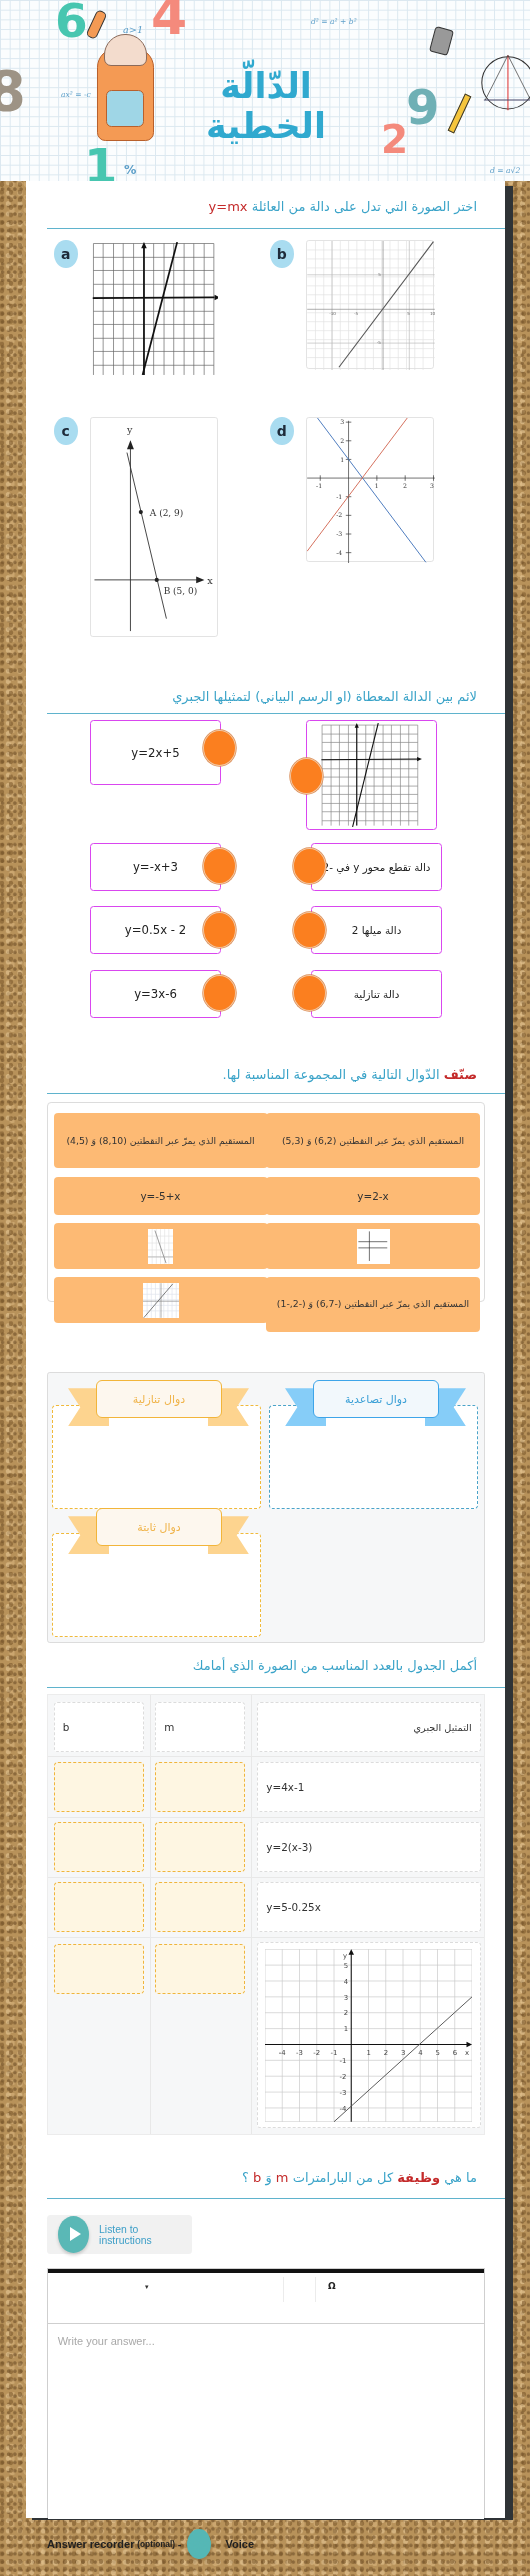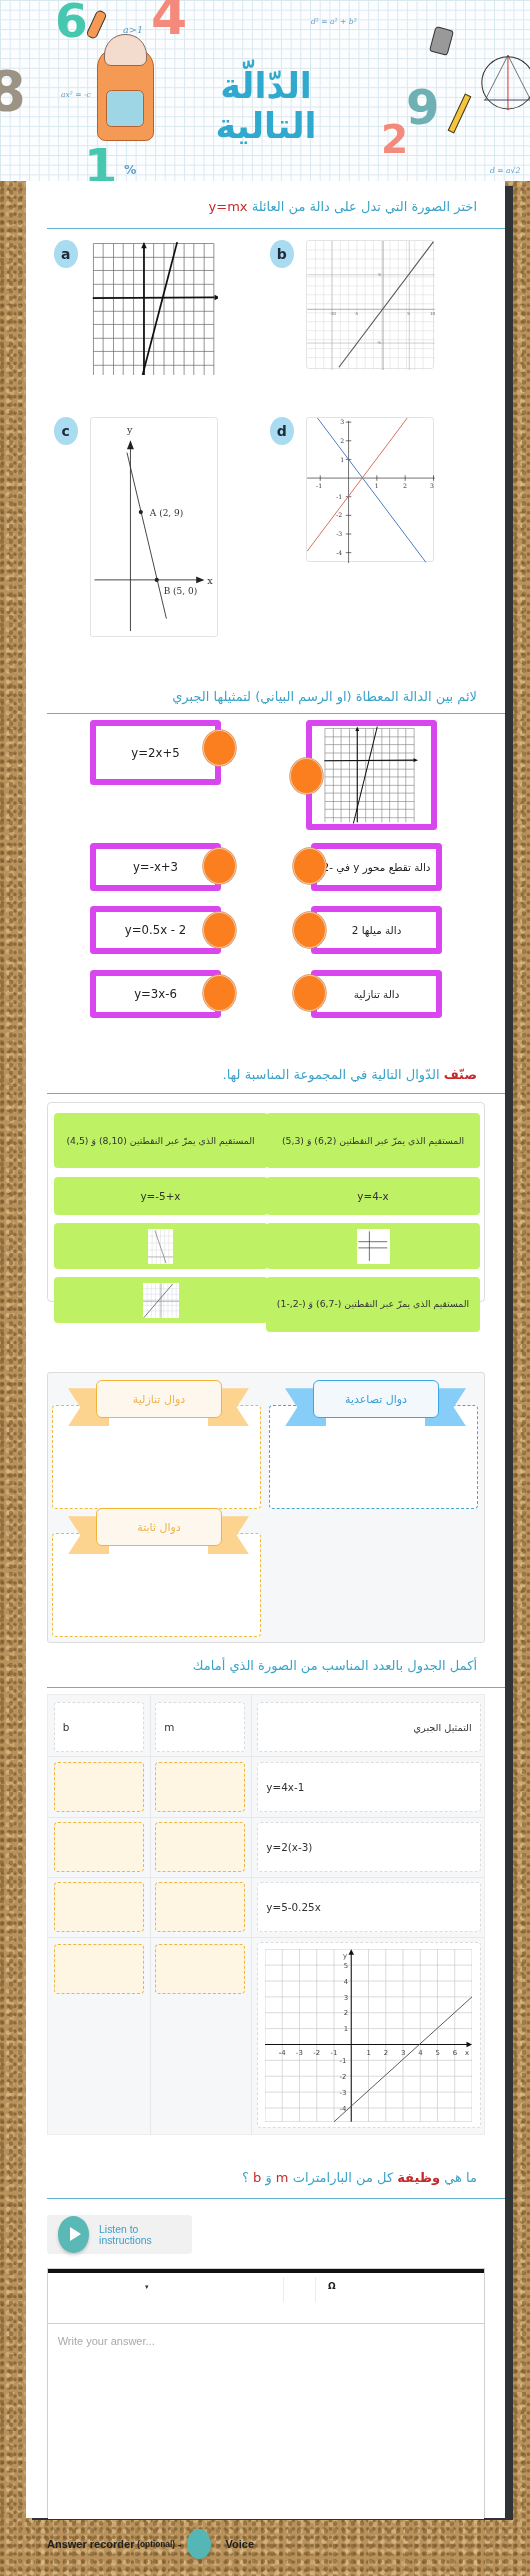--- a/index.html
+++ b/index.html
@@ -70,36 +70,36 @@
     background: #a9dcf0; display: flex; align-items: center; justify-content: center;
     font-family: "DejaVu Sans", sans-serif; font-size: 14px; font-weight: bold; color: #1e2b3a;
   }
   .choice-img {
     position: absolute; background: #fff; border: 0.7px solid #e3e3e3; border-radius: 2.8px;
   }
   .choice-img svg { display: block; }
   
   .match-card {
     position: absolute; width: 131px; height: 65px; background: #fff;
-    border: 6px solid #d946ef; border-radius: 3.5px;
+    border: 1px solid #d946ef; border-radius: 3.5px;
     display: flex; align-items: center; justify-content: center;
     font-size: 11.7px; color: #222;
   }
   .match-card.rtl { direction: rtl; font-size: 10.4px; }
   .match-dot {
     position: absolute; width: 33px; height: 36px; border-radius: 50%;
     background: #fb7f1f; border: 1.4px solid #f3c6a0; box-shadow: 0 0 0 0.7px #d88b55;
   }
   
   .pool {
     position: absolute; left: 21px; top: 921px; width: 438px; height: 200px;
     border: 0.7px solid #dcdcdc; border-radius: 4.1px; background: #fff;
   }
   .pool-item {
-    position: absolute; width: 214px; background: #bef264; border-radius: 4.1px;
+    position: absolute; width: 214px; background: #fdba74; border-radius: 4.1px;
     display: flex; align-items: center; justify-content: center; text-align: right;
     font-size: 10.4px; color: #333; line-height: 1.55; padding: 0 9.7px;
   }
   .pool-item.rtl { direction: rtl; font-size: 9.3px; }
   .thumb { background: #fff; }
   .groups {
     position: absolute; left: 21px; top: 1191px; width: 438px; height: 271px;
     background: #f6f7f8; border: 0.7px solid #dcdcdc; border-radius: 2.8px;
   }
   .group-box {
@@ -196,21 +196,21 @@
     <circle cx="45" cy="85" r="38" fill="none" stroke="#333" stroke-width="1.5"></circle>
     <line x1="45" y1="45" x2="45" y2="125" stroke="#d33" stroke-width="1.5"></line>
     <line x1="10" y1="110" x2="78" y2="110" stroke="#446" stroke-width="1.5"></line>
     <line x1="45" y1="45" x2="12" y2="110" stroke="#333"></line>
     <line x1="45" y1="45" x2="78" y2="110" stroke="#333"></line>
   </svg>
   <div style="position:absolute;left:432px;top:28px;width:19.3px;height:26px;background:#999;border:1.4px solid #333;border-radius:3.5px;transform:rotate(15deg);"></div>
   <div style="position:absolute;left:456px;top:93px;width:7px;height:41px;background:#f5c53c;border:1px solid #333;transform:rotate(25deg);"></div>
   <div style="position:absolute;left:91px;top:10.4px;width:11px;height:29px;background:#f49a54;border:1.4px solid #333;border-radius:4.8px;transform:rotate(25deg);"></div>
   <div class="bag"></div>
-  <div class="header-title">الدّالّة التالية</div>
+  <div class="header-title">الدّالّة الخطية</div>
 </div>
 
 <div class="card-shadow"></div>
 <div class="card">
 
   <div class="section-title" style="top:18px;">
     <span>اختر الصورة التي تدل على دالة من العائلة</span>
     <span class="red" style="font-weight:normal;">y=mx</span>
   </div>
   <div class="section-rule" style="top:47px;"></div>
@@ -415,21 +415,21 @@
 
   <div class="section-title" style="top:886px;">
     <span class="red">صنّف</span>
     <span>الدّوال التالية في المجموعة المناسبة لها.</span>
   </div>
   <div class="section-rule" style="top:912px;"></div>
 
   <div class="pool">
     <div class="pool-item rtl" style="left:218px;top:10.4px;height:55px;">المستقيم الذي يمرّ عبر النقطتين (6,2) وَ (5,3)</div>
     <div class="pool-item rtl" style="left:5.5px;top:10.4px;height:55px;">المستقيم الذي يمرّ عبر النقطتين (8,10) وَ (4,5)</div>
-    <div class="pool-item" style="left:218px;top:74px;height:38px;">y=4-x</div>
+    <div class="pool-item" style="left:218px;top:74px;height:38px;">y=2-x</div>
     <div class="pool-item" style="left:5.5px;top:74px;height:38px;">y=-5+x</div>
     <div class="pool-item" style="left:218px;top:120px;height:46px;">
       <svg class="thumb" width="33" height="35" viewBox="0 0 48 50">
         <line x1="2" y1="18" x2="44" y2="18" stroke="#333" stroke-width="1"></line>
         <line x1="2" y1="27" x2="44" y2="27" stroke="#333" stroke-width="1"></line>
         <line x1="18" y1="3" x2="18" y2="46" stroke="#333" stroke-width="1"></line>
       </svg>
     </div>
     <div class="pool-item" style="left:5.5px;top:120px;height:46px;">
       <svg class="thumb" width="25" height="35" viewBox="0 0 36 50">

